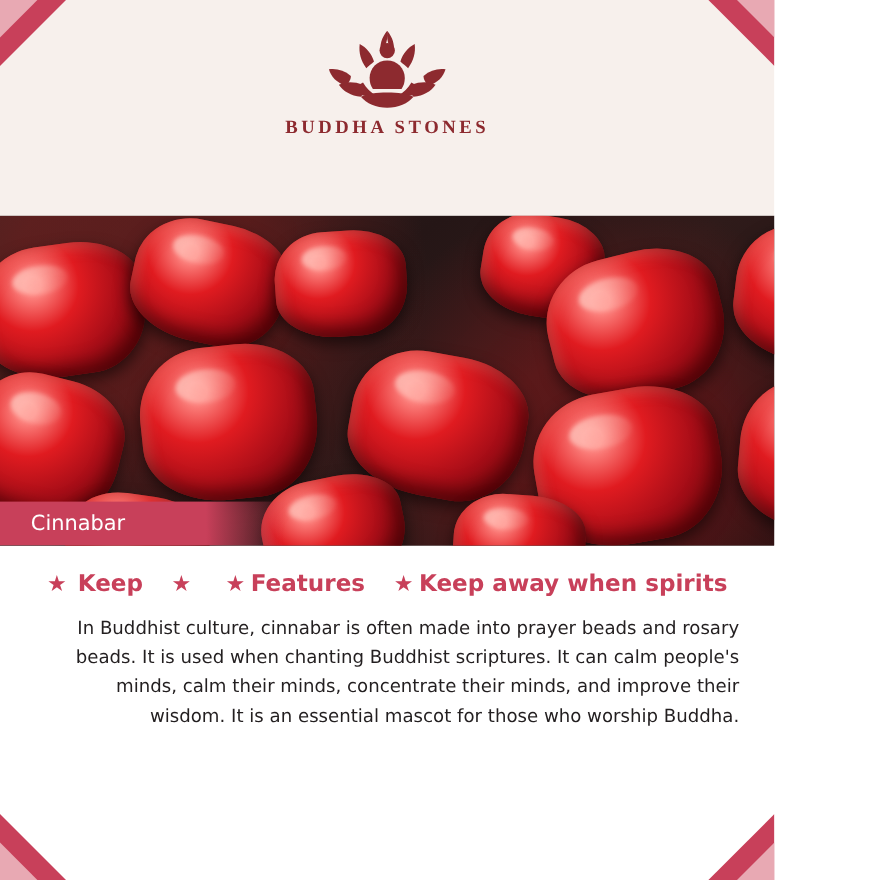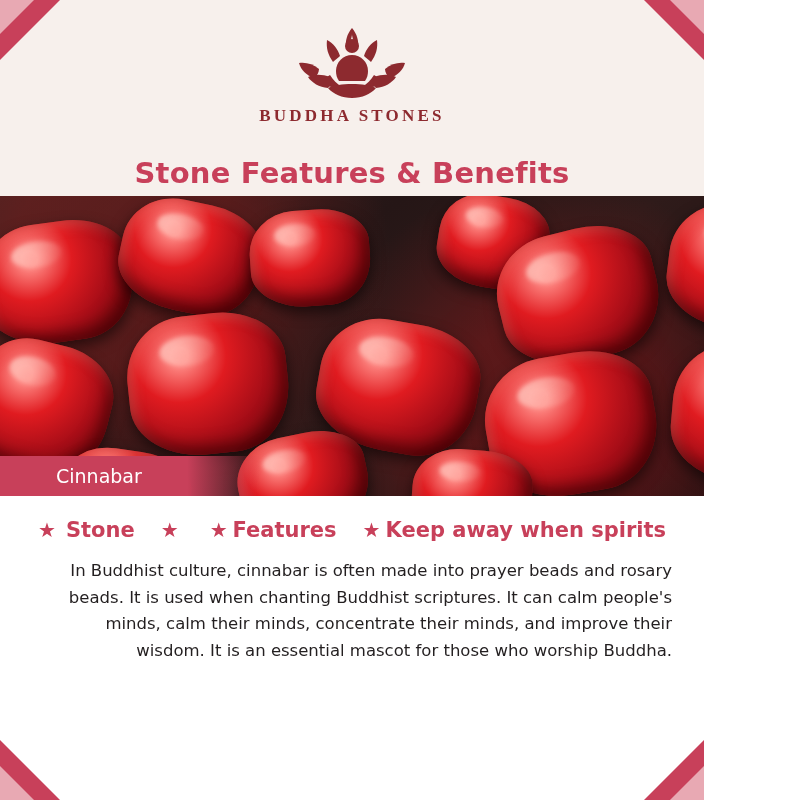--- a/index.html
+++ b/index.html
@@ -169,21 +169,21 @@
     height: 40px;
     width: 260px;
     background: linear-gradient(90deg, #c8405a 0%, #c8405a 72%, rgba(200,64,90,0.0) 100%);
     display: flex;
     align-items: center;
     z-index: 4;
   }
   .label-text {
     color: #ffffff;
     font-size: 19px;
-    margin-left: 56px;
+    margin-left: 28px;
     font-family: "DejaVu Sans", sans-serif;
   }
 
   
   .content {
     position: relative;
     padding: 22px 32px 0 32px;
     z-index: 3;
   }
   .benefits {
@@ -250,23 +250,20 @@
           <path d="M90 62c9-1 16-5 20-11-6-3-14-3-22 0-2 4-1 8 2 11z"></path>
           <path d="M28 52c-8-3-13-8-15-15 7-1 14 1 20 6 0 3-2 7-5 9z"></path>
           <path d="M104 52c8-3 13-8 15-15-7-1-14 1-20 6 0 3 2 7 5 9z"></path>
           <path d="M47 36c-5-7-7-14-6-22 6 3 11 9 13 16-2 2-5 4-7 6z"></path>
           <path d="M85 36c5-7 7-14 6-22-6 3-11 9-13 16 2 2 5 4 7 6z"></path>
         </g>
       </svg>
       <div class="brand-name">BUDDHA STONES</div>
     </div>
 
-    <div class="title-band">
-      <div class="title-text">Stone Features &amp; Benefits</div>
-    </div>
   </div>
 
   <div class="photo">
     <div class="photo-bg"></div>
     <div class="stones">
       <div class="stone" style="left:-18px;  top:26px;  width:150px; height:120px; transform:rotate(-8deg);"></div>
       <div class="stone" style="left:120px;  top:6px;   width:140px; height:110px; transform:rotate(12deg);"></div>
       <div class="stone" style="left:250px;  top:14px;  width:120px; height:96px;  transform:rotate(-4deg);"></div>
       <div class="stone" style="left:438px;  top:0px;   width:110px; height:92px;  transform:rotate(9deg);"></div>
       <div class="stone" style="left:498px;  top:34px;  width:160px; height:130px; transform:rotate(-14deg);"></div>
@@ -282,21 +279,21 @@
     </div>
     <div class="label-bar">
       <span class="label-text">Cinnabar</span>
     </div>
   </div>
 
   <div class="content">
     <div class="benefits">
       <div class="benefit spaced">
         <span class="star">★</span>
-        <span>Stone</span>
+        <span>Keep</span>
       </div>
       <div class="benefit">
         <span class="star">★</span>
       </div>
       <div class="benefit">
         <span class="star">★</span>
         <span>Features</span>
       </div>
       <div class="benefit">
         <span class="star">★</span>

